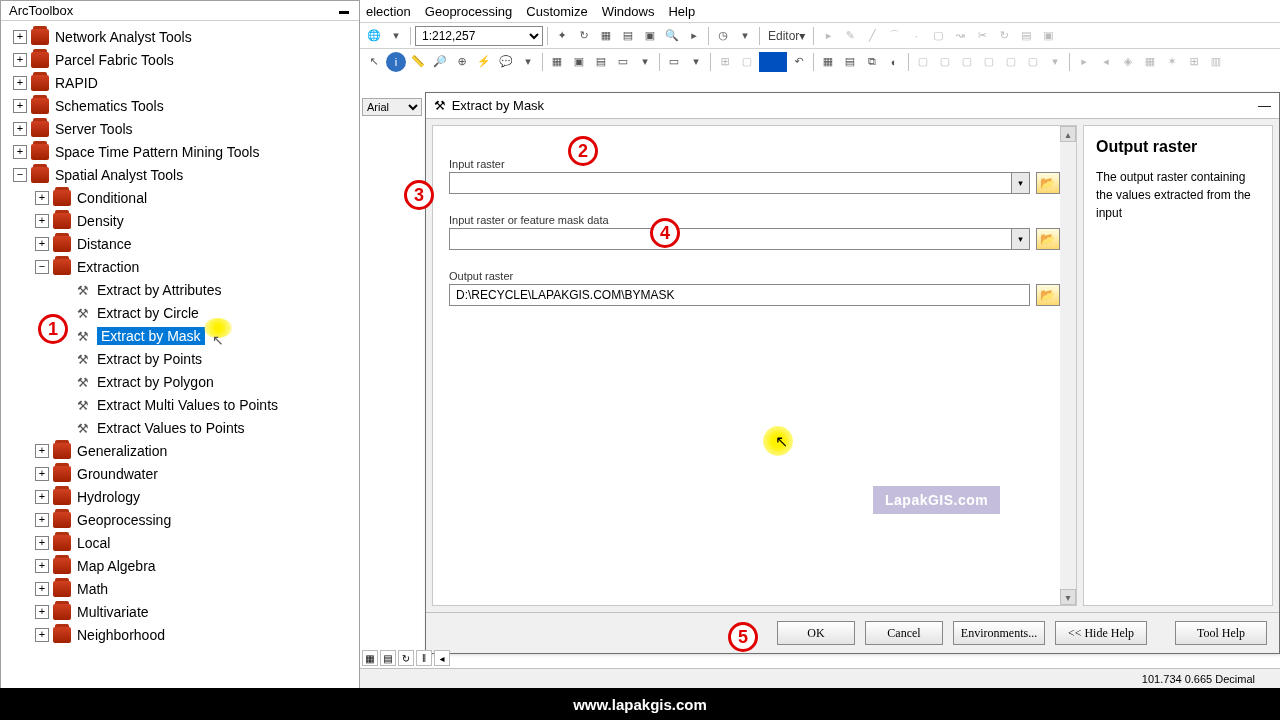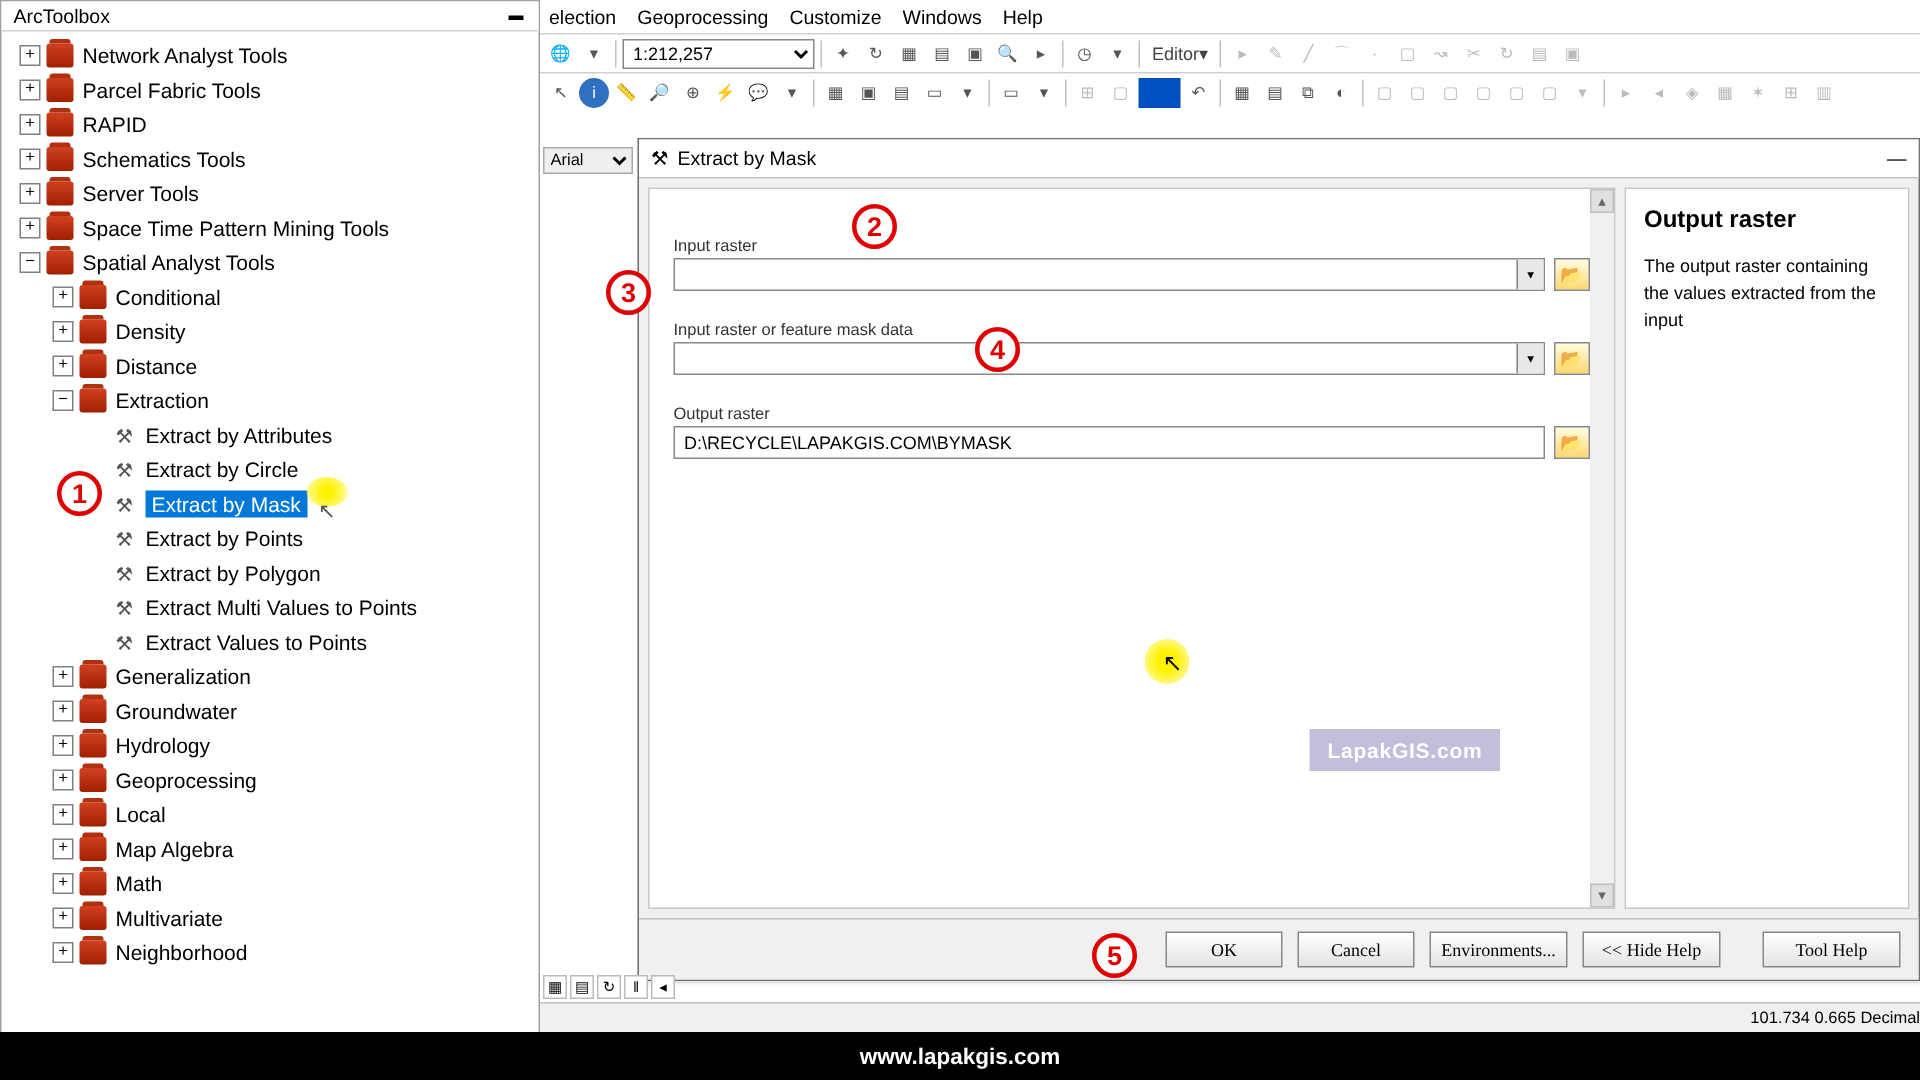--- a/index.html
+++ b/index.html
@@ -54,21 +54,21 @@
 
 .callout { position: absolute; width: 30px; height: 30px; border: 3px solid #e00000; border-radius: 50%; display: flex; align-items: center; justify-content: center; font-weight: bold; color: #e00000; font-size: 18px; background: #fff; z-index: 50; }
 
 .watermark { position: absolute; background: #8a7db8; color: #fff; font-size: 14px; font-weight: bold; padding: 6px 12px; opacity: 0.5; letter-spacing: 0.5px; }
 .cursor-highlight { position: absolute; width: 30px; height: 30px; background: radial-gradient(circle, #fff200 30%, rgba(255,242,0,0.5) 70%, transparent 100%); border-radius: 50%; }
 .cursor-arrow { position: absolute; font-size: 16px; color: #000; }
 
 .scrollbar-v { position: absolute; right: 0; top: 0; bottom: 0; width: 16px; background: #f0f0f0; }
 .scroll-arrow { height: 16px; display: flex; align-items: center; justify-content: center; font-size: 10px; color: #666; background: #e0e0e0; border: 1px solid #c0c0c0; cursor: pointer; }
 
-.status-bar { position: absolute; left: 360px; bottom: 32px; right: 0; height: 20px; background: #f0f0f0; border-top: 1px solid #c0c0c0; font-size: 11px; display: flex; align-items: center; justify-content: flex-end; padding: 0 0; }
+.status-bar { position: absolute; left: 360px; bottom: 32px; right: 0; height: 20px; background: #f0f0f0; border-top: 1px solid #c0c0c0; font-size: 11px; display: flex; align-items: center; justify-content: flex-end; padding: 0 25px; }
 .bottom-black { position: absolute; left: 0; bottom: 0; width: 100%; height: 32px; background: #000; color: #fff; display: flex; align-items: center; justify-content: center; font-size: 15px; font-weight: 600; }
 .bottom-tabs { position: absolute; left: 362px; bottom: 52px; display: flex; gap: 2px; height: 18px; font-size: 10px; }
 .bottom-tabs .bt { width: 16px; height: 16px; border: 1px solid #bbb; background: #fff; display: flex; align-items: center; justify-content: center; }
 
 .mini-input-row { position: absolute; left: 362px; top: 98px; display: flex; gap: 2px; align-items: center; }
 </style>
 </head>
 <body>
 
 <div class="arctoolbox-panel">

